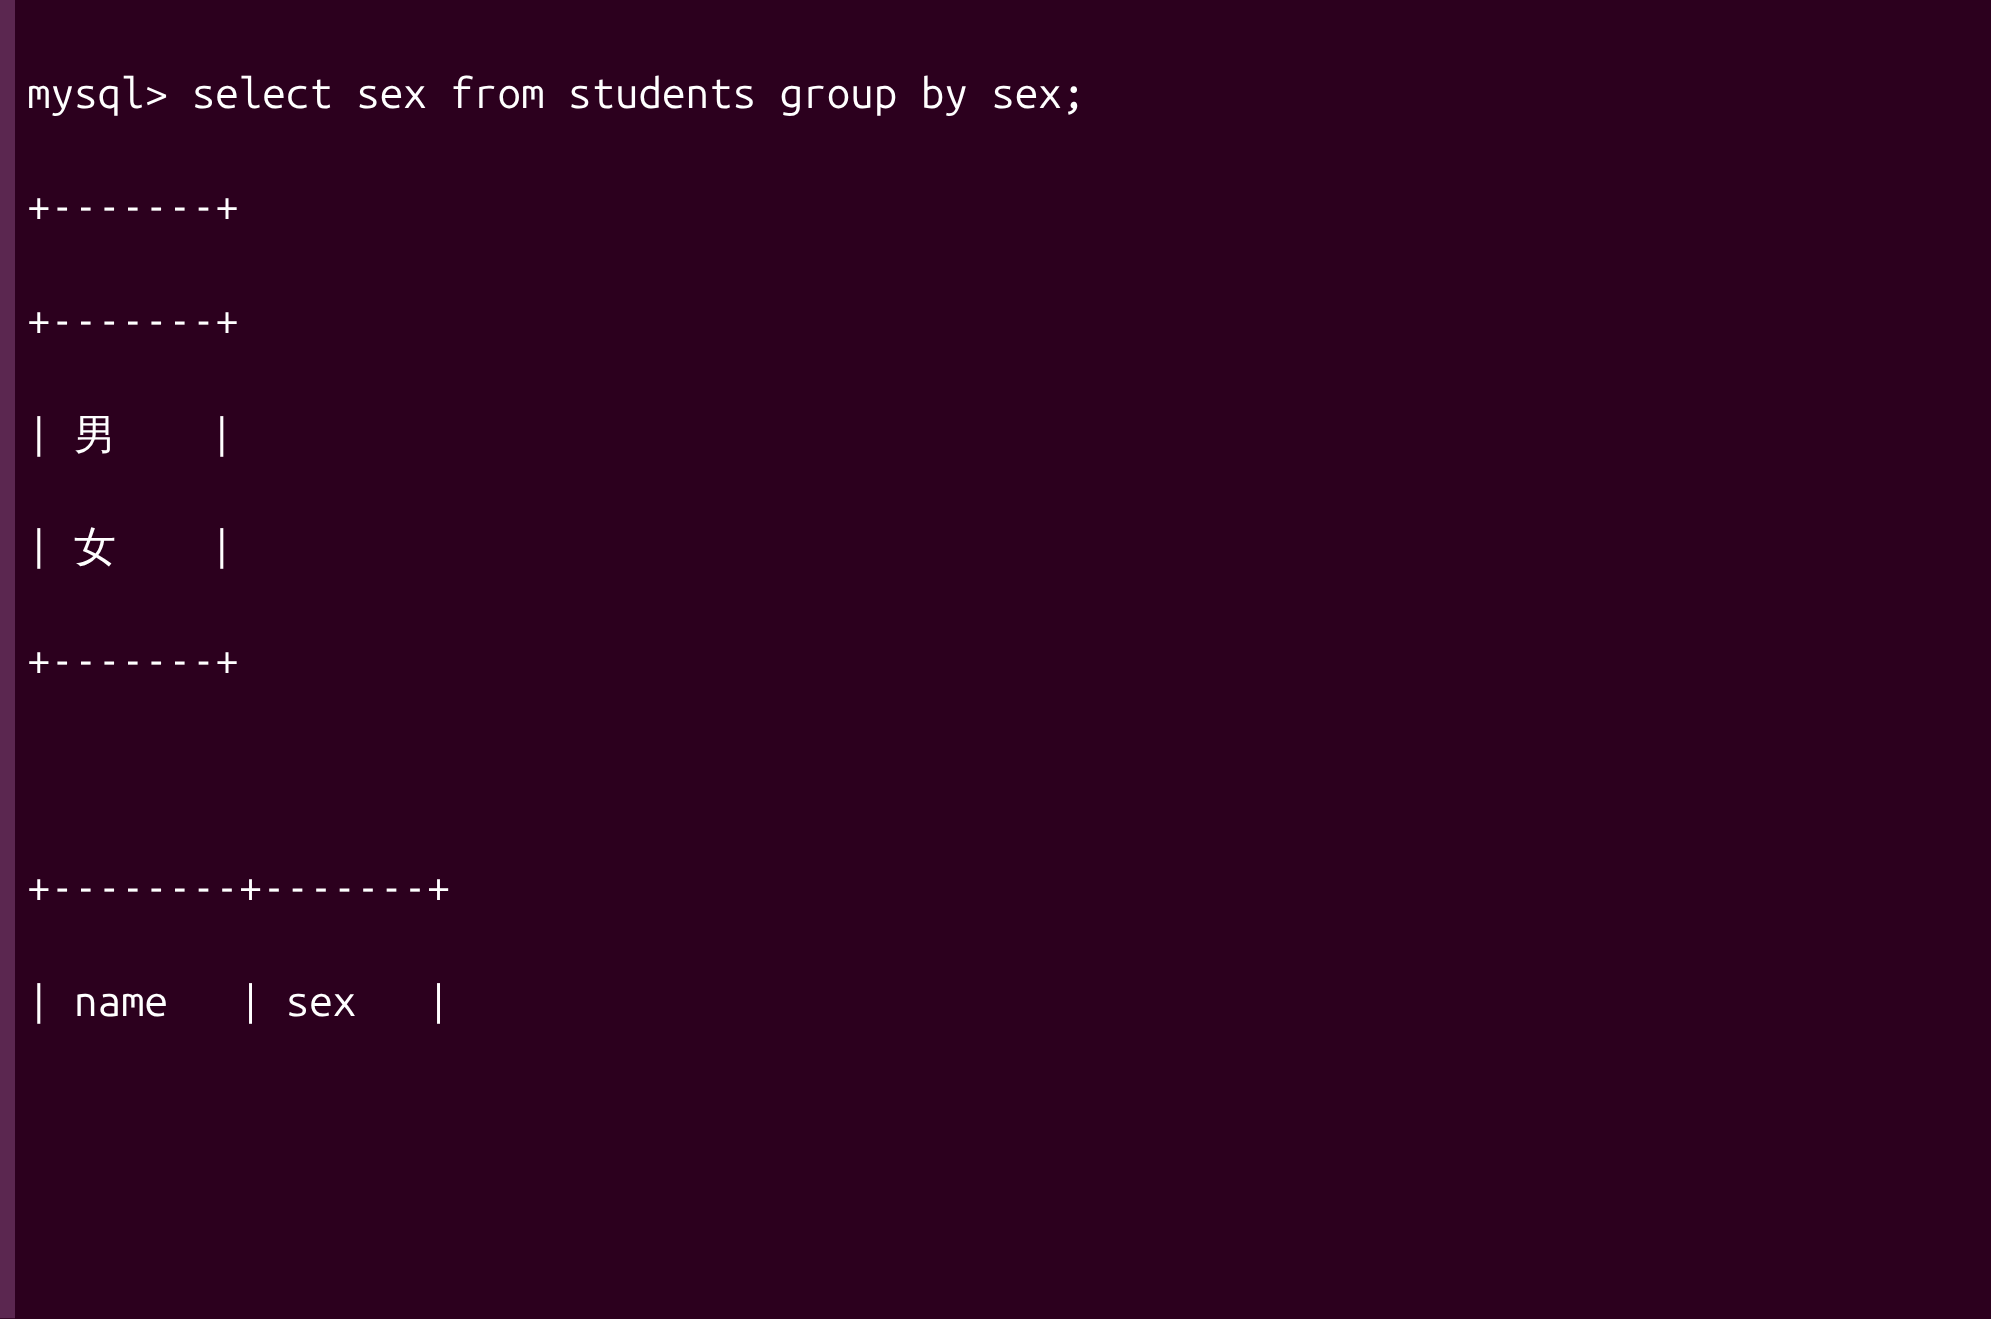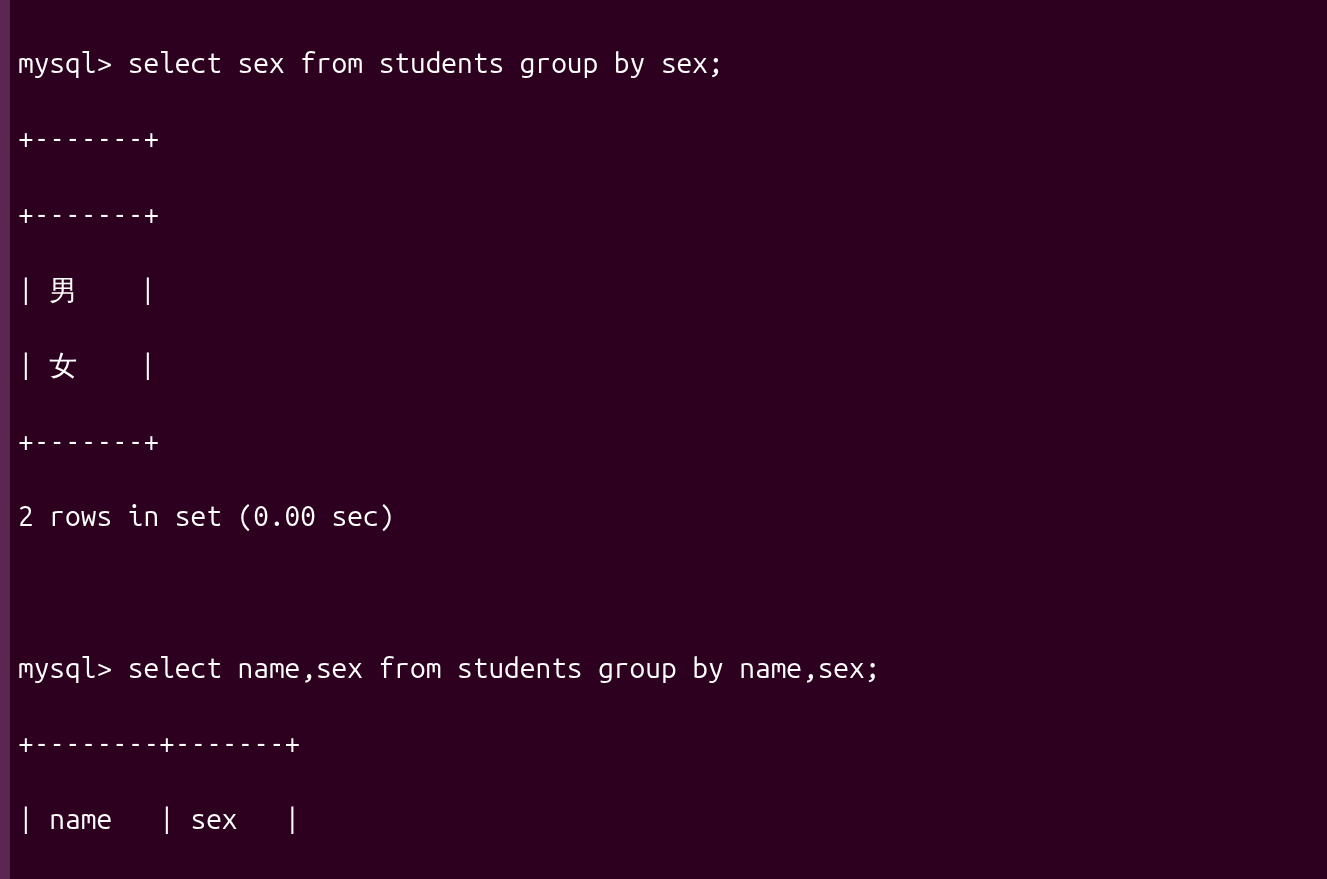--- a/index.html
+++ b/index.html
@@ -37,23 +37,21 @@
 
 <div class="sidebar"></div>
 
 <div class="terminal">
 <div class="line"><span>mysql&gt; </span><span>select sex from students group by sex;</span></div>
 <div class="line">+-------+</div>
 <div class="line">+-------+</div>
 <div class="line">| 男    |</div>
 <div class="line">| 女    |</div>
 <div class="line">+-------+</div>
-<div class="line">2 rows in set (0.00 sec)</div>
 <div class="line"> </div>
-<div class="line"><span>mysql&gt; </span><span>select name,sex from students group by name,sex;</span></div>
 <div class="line">+--------+-------+</div>
 <div class="line">| name   | sex   |</div>
 
 
 
 
 
 
 
 

